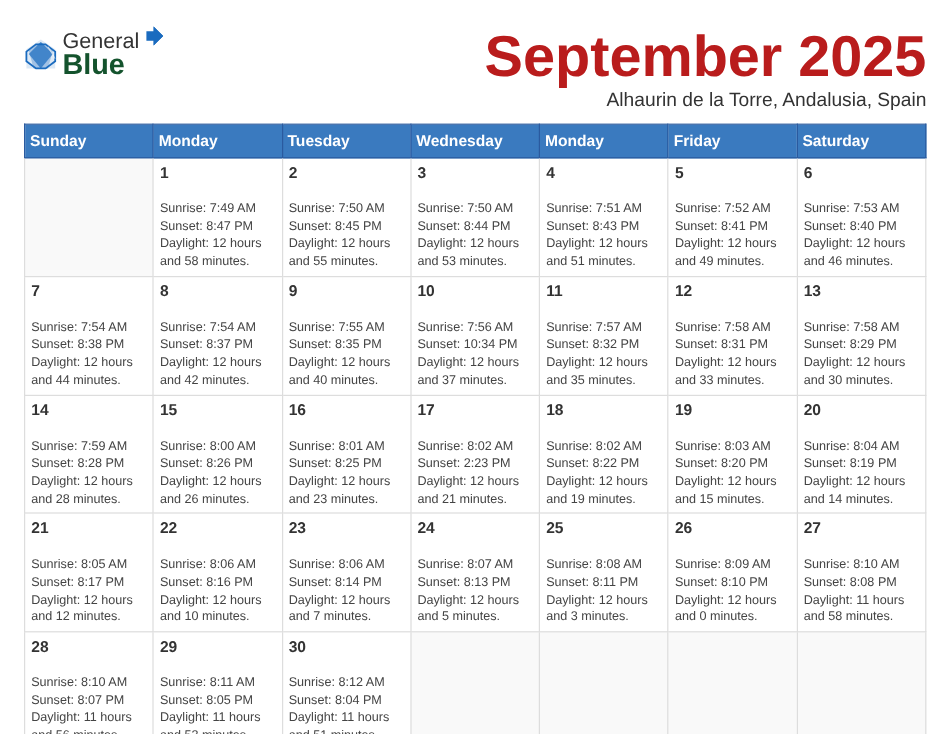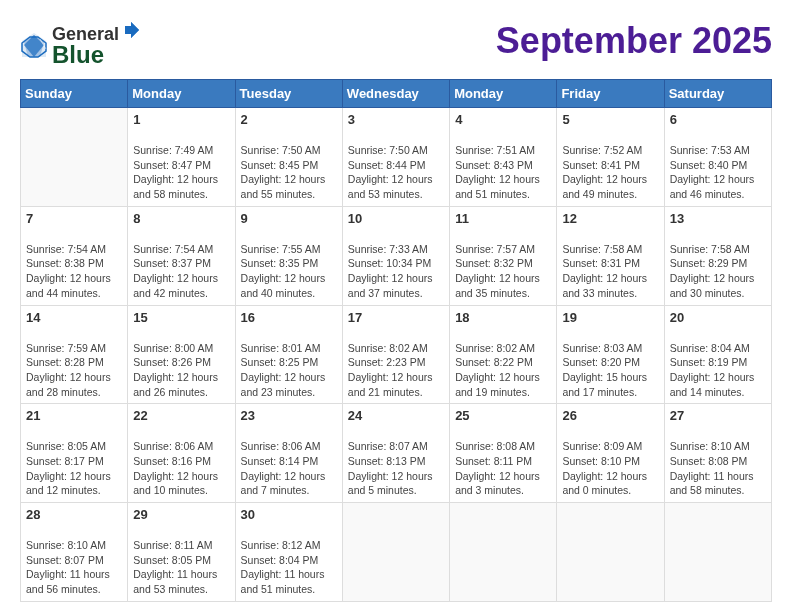--- a/index.html
+++ b/index.html
@@ -24,23 +24,23 @@
     .logo-general { color: #333; }
     .logo-blue { color: #1a6bbf; }
     .logo-icon {
       width: 28px;
       height: 28px;
     }
     .title-area {
       text-align: right;
     }
     .month-title {
-      font-size: 36px;
+      font-size: 48px;
       font-weight: bold;
-      color: #4c1d95;
+      color: #b91c1c;
     }
     .location-title {
       font-size: 16px;
       color: #333;
     }
     .calendar-table {
       width: 100%;
       border-collapse: collapse;
       font-size: 11px;
     }
@@ -89,31 +89,32 @@
   <div class="logo">
     <svg class="logo-icon" viewBox="0 0 28 28">
       <polygon points="14,2 26,10 26,26 2,26 2,10" fill="#1a6bbf" opacity="0.15"></polygon>
       <polygon points="14,4 24,11 20,26 8,26 4,11" fill="#1a6bbf" opacity="0.3"></polygon>
       <polygon points="18,6 26,12 26,20 18,26 10,26 2,20 2,12 10,6" fill="none" stroke="#1a6bbf" stroke-width="1.5"></polygon>
       <path d="M14 4 L24 14 L14 26 L4 14 Z" fill="#1a6bbf" opacity="0.7"></path>
       <path d="M20 8 L26 18" stroke="#fff" stroke-width="1" opacity="0.5"></path>
     </svg>
     <div>
       <div style="display:flex; align-items:baseline; gap:0;">
-        <span class="logo-general" style="font-size:18px;font-weight:bold;color:#333;">General</span>
+        <span class="logo-general" style="font-size:18px;font-weight:normal;color:#333;">General</span>
         <svg width="20" height="20" viewBox="0 0 20 20" style="margin-left:2px;">
           <path d="M10 2 L18 10 L10 18" fill="#1a6bbf" stroke="none"></path>
           <path d="M10 2 L18 10 L10 18 L10 14 L4 14 L4 6 L10 6 Z" fill="#1a6bbf"></path>
         </svg>
       </div>
       <div class="logo-blue" style="font-size:24px;font-weight:bold;color:#14532d;margin-top:-4px;">Blue</div>
     </div>
   </div>
   <div class="title-area">
     <div class="month-title">September 2025</div>
+    <div class="location-title">Alhaurin de la Torre, Andalusia, Spain</div>
   </div>
 </div>
 
 <table class="calendar-table">
   <thead>
     <tr>
     <th>Sunday</th>
         <th>Monday</th>
         <th>Tuesday</th>
         <th>Wednesday</th>
@@ -195,21 +196,21 @@
         <span class="day-number">9</span>
         <div class="day-info">
           <div>Sunrise: 7:55 AM</div>
           <div>Sunset: 8:35 PM</div>
           <div>Daylight: 12 hours and 40 minutes.</div>
         </div>
       </td>
         <td>
         <span class="day-number">10</span>
         <div class="day-info">
-          <div>Sunrise: 7:33 AM</div>
+          <div>Sunrise: 7:56 AM</div>
           <div>Sunset: 10:34 PM</div>
           <div>Daylight: 12 hours and 37 minutes.</div>
         </div>
       </td>
         <td>
         <span class="day-number">11</span>
         <div class="day-info">
           <div>Sunrise: 7:57 AM</div>
           <div>Sunset: 8:32 PM</div>
           <div>Daylight: 12 hours and 35 minutes.</div>
@@ -271,21 +272,21 @@
           <div>Sunrise: 8:02 AM</div>
           <div>Sunset: 8:22 PM</div>
           <div>Daylight: 12 hours and 19 minutes.</div>
         </div>
       </td>
         <td>
         <span class="day-number">19</span>
         <div class="day-info">
           <div>Sunrise: 8:03 AM</div>
           <div>Sunset: 8:20 PM</div>
-          <div>Daylight: 15 hours and 17 minutes.</div>
+          <div>Daylight: 12 hours and 15 minutes.</div>
         </div>
       </td>
         <td>
         <span class="day-number">20</span>
         <div class="day-info">
           <div>Sunrise: 8:04 AM</div>
           <div>Sunset: 8:19 PM</div>
           <div>Daylight: 12 hours and 14 minutes.</div>
         </div>
       </td>

